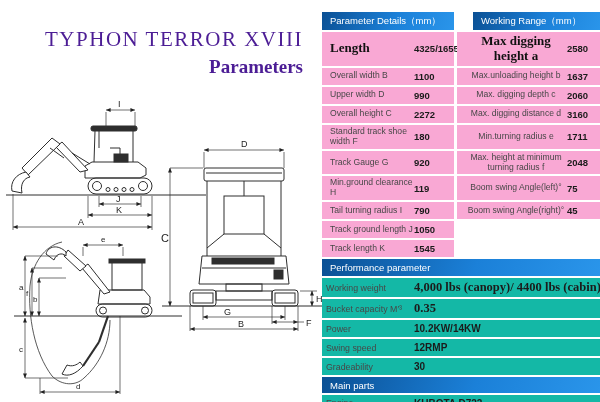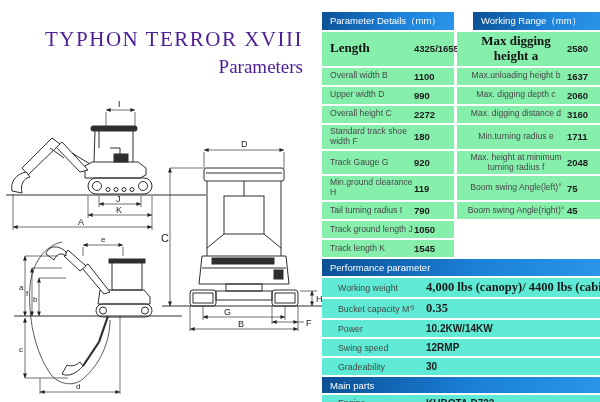--- a/index.html
+++ b/index.html
@@ -3,55 +3,55 @@
 <meta charset="utf-8">
 <style>
   html,body { margin:0; padding:0; background:#ffffff; }
   .page { position:relative; width:600px; height:402px; background:#fff; overflow:hidden;
           font-family:"Liberation Sans", sans-serif; }
 
   
   .title { position:absolute; left:8px; top:27px; width:295px; text-align:right;
            font-family:"Liberation Serif","DejaVu Serif",serif; color:#4c1d95; }
   .title .t1 { font-size:21px; letter-spacing:1.5px; white-space:nowrap; }
-  .title .t2 { font-size:19px; margin-top:4px; }
+  .title .t2 { font-size:19px; margin-top:4px;font-weight:bold; }
 
   svg.diag { position:absolute; overflow:visible; }
   .svg-side  { left:2px;   top:98px;  width:208px; height:137px; }
   .svg-front { left:160px; top:138px; width:170px; height:196px; }
   .svg-range { left:10px;  top:226px; width:178px; height:176px; }
   svg text { font-family:"Liberation Sans",sans-serif; fill:#222; }
 
   
   .right { position:absolute; left:322px; top:12px; width:278px;
            display:flex; flex-direction:column; gap:2px; }
   .hdr-row { display:flex; gap:19px; }
   .hdr { background:linear-gradient(110deg,#0b5094 0%,#1b80d8 55%,#2a95ea 100%);
          color:#fff; font-size:9.5px; display:flex; align-items:center;
          padding-left:8px; height:18px; box-sizing:border-box; white-space:nowrap; }
   .hdr.l { width:132px; flex:0 0 132px; }
   .hdr.r { flex:1; }
   .hdr.full { width:100%; height:17px; }
   .hdr.full.small { height:16px;text-align:center; }
 
   .srow { display:flex; gap:3px; }
-  .cell { background:#86efac; display:flex; align-items:center;
+  .cell { background:#f9a8d4; display:flex; align-items:center;
           padding:2px 3px 2px 8px; box-sizing:border-box; min-height:17px; }
   .lcell { width:132px; flex:0 0 132px; }
   .rcell { flex:1; }
   .cell .lbl { font-size:8.6px; color:#474747; line-height:1.15; }
   .lcell .lbl { width:84px; flex:0 0 84px; }
   .rcell .lbl { width:102px; flex:0 0 102px;text-align:center; }
   .cell .val { font-size:9.5px; font-weight:bold; color:#1b1b1b; white-space:nowrap; }
   .row-length { min-height:20px; }
   .row-length .lbl { font-family:"Liberation Serif",serif; font-size:13px; font-weight:bold; color:#111; }
   .blank { background:transparent; }
 
-  .fcell { width:100%; background:#5eead4; display:flex; align-items:center;
-           padding:2px 3px 2px 16px; box-sizing:border-box; min-height:17px; }
+  .fcell { width:100%; background:#14b8a6; display:flex; align-items:center;
+           padding:2px 3px 2px 4px; box-sizing:border-box; min-height:17px; }
   .fcell .lbl { width:88px; flex:0 0 88px; font-size:8.8px; color:#474747; }
   .fcell .val { font-size:10px; font-weight:bold; color:#1b1b1b; white-space:nowrap; }
   .fcell .val.serif { font-family:"Liberation Serif",serif; font-size:12.5px; }
   .fcell.small { min-height:16px; }
 </style>
 </head>
 <body>
 
 <div class="page">
 

